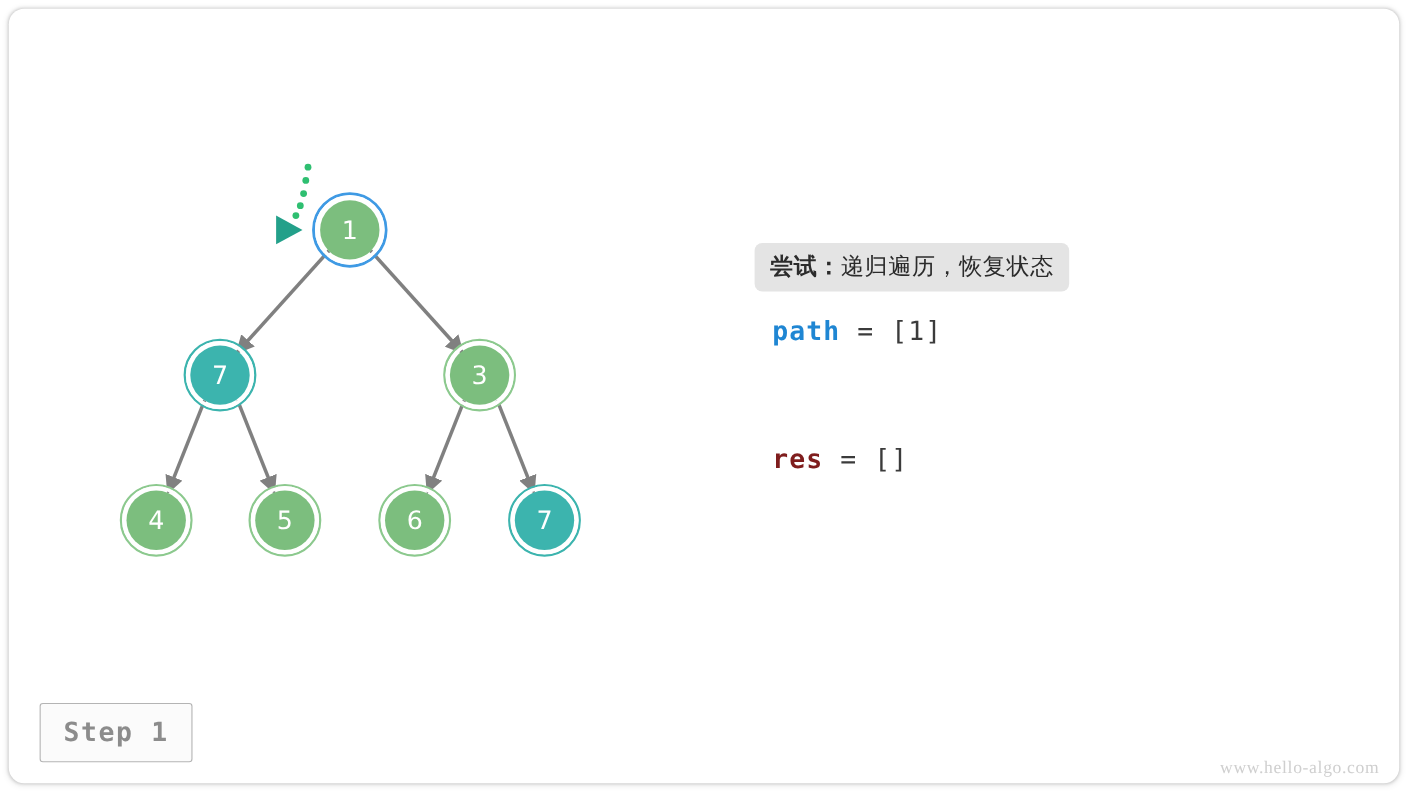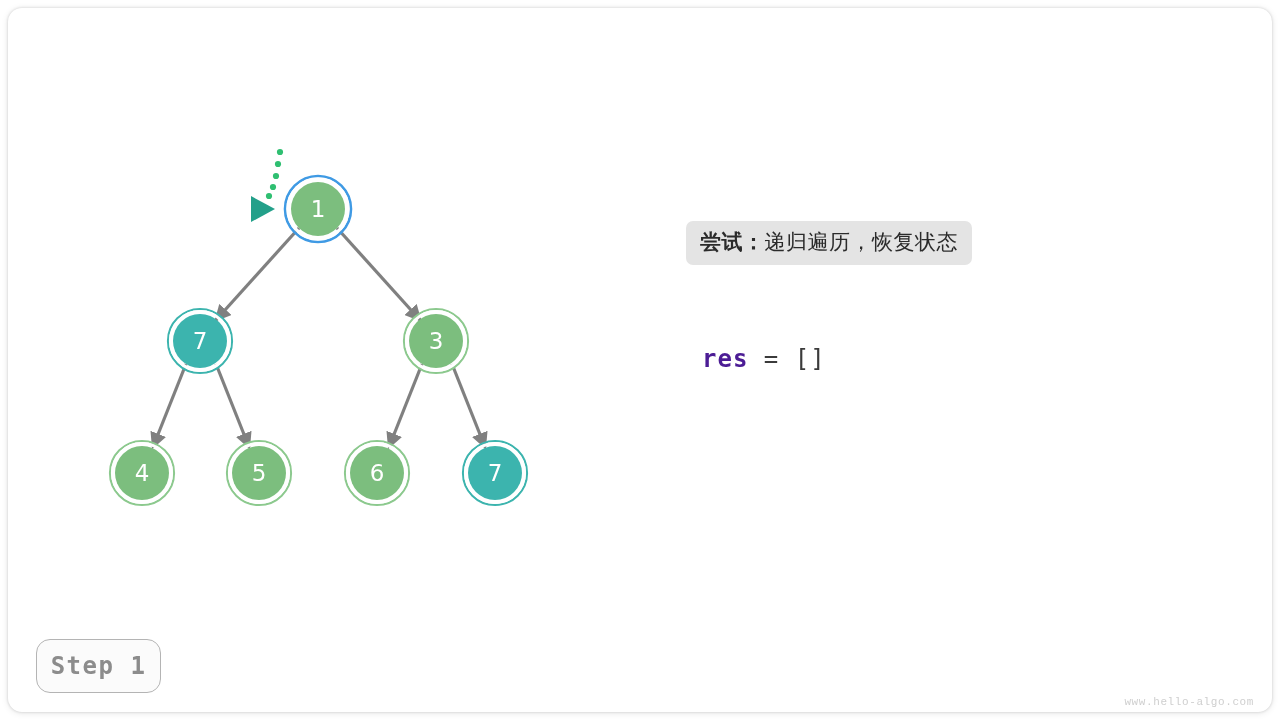--- a/index.html
+++ b/index.html
@@ -69,49 +69,49 @@
   .cn-key { font-weight: bold; margin-top: 37px; }
   .code-line {
     display: inline-block;
     padding-left: 16px;
     font-family: "DejaVu Sans Mono", monospace;
     font-size: 24px;
     color: #3b3b3b;
     letter-spacing: 1px;
   }
   .var-path { color: #1f86d3; font-weight: bold; }
-  .var-res  { color: #4c1d95; font-weight: bold; }
+  .var-res  { color: #7f1d1d; font-weight: bold; }
   .blank-row { height: 58px; }
   
   .step-badge {
     position: absolute;
     left: 36px;
     top: 639px;
-    width: 125px;
+    width: 139px;
     height: 54px;
     box-sizing: border-box;
     border: 1.6px solid #b4b4b4;
-    border-radius: 14px;
+    border-radius: 3px;
     background: #fbfbfb;
     display: flex;
     align-items: center;
     justify-content: center;
     font-family: "DejaVu Sans Mono", monospace;
     font-size: 24px;
     font-weight: bold;
     color: #8c8c8c;
     letter-spacing: 1.5px;
   }
   
   .watermark {
     position: absolute;
     right: 26px;
     bottom: 12px;
-    font-family: Liberation Mono, monospace;
-    font-size: 11px;
+    font-family: Liberation Serif, serif;
+    font-size: 16px;
     color: #cfcfcf;
     letter-spacing: 0.6px;
   }
 </style>
 </head>
 <body>
 
 <div id="canvas">
 
   <div class="frame"></div>
@@ -197,20 +197,23 @@
     </g>
   </svg>
 
   <div class="panel">
 
     <div class="text-row">
       <span class="cn-line hl"><span class="cn-key">尝试：</span><span>递归遍历，恢复状态</span></span>
     </div>
 
 
+    <div class="text-row">
+      <span class="code-line"><span class="var-path">path</span><span> =  [1]</span></span>
+    </div>
 
     <div class="blank-row"></div>
 
     <div class="text-row">
       <span class="code-line"><span class="var-res">res</span><span> =  []</span></span>
     </div>
 
   </div>
 
   <div class="step-badge">Step 1</div>

